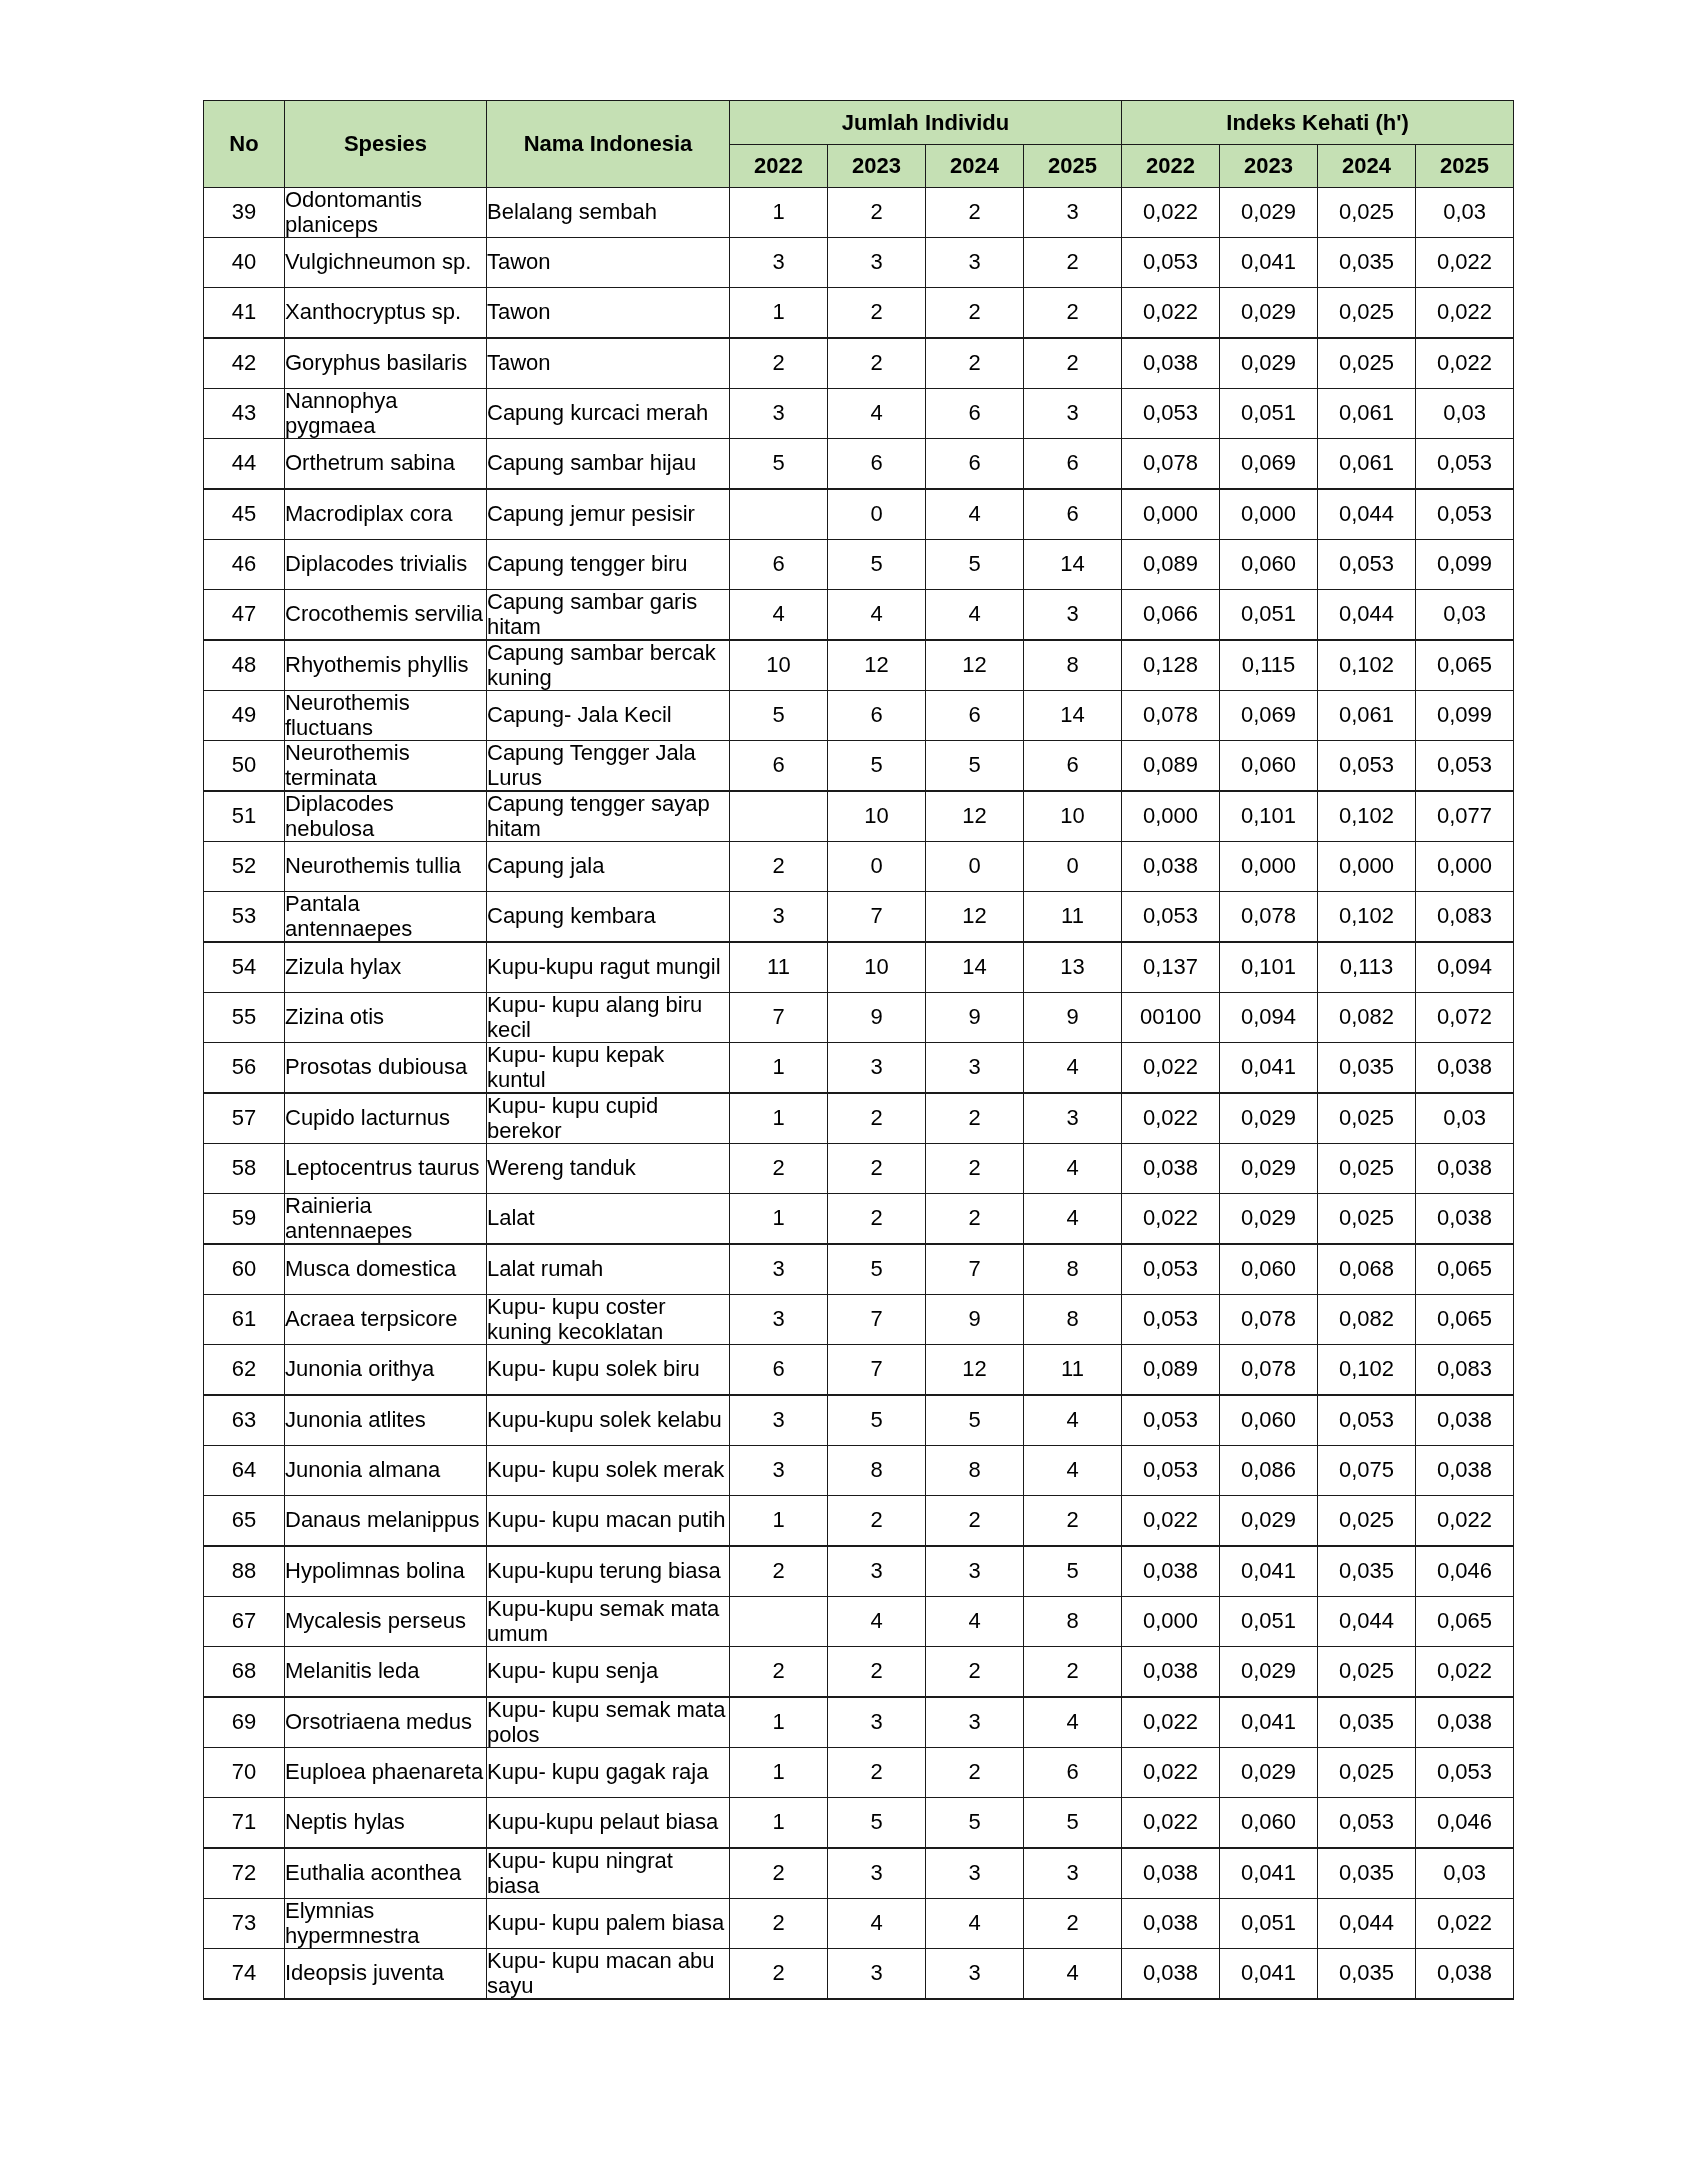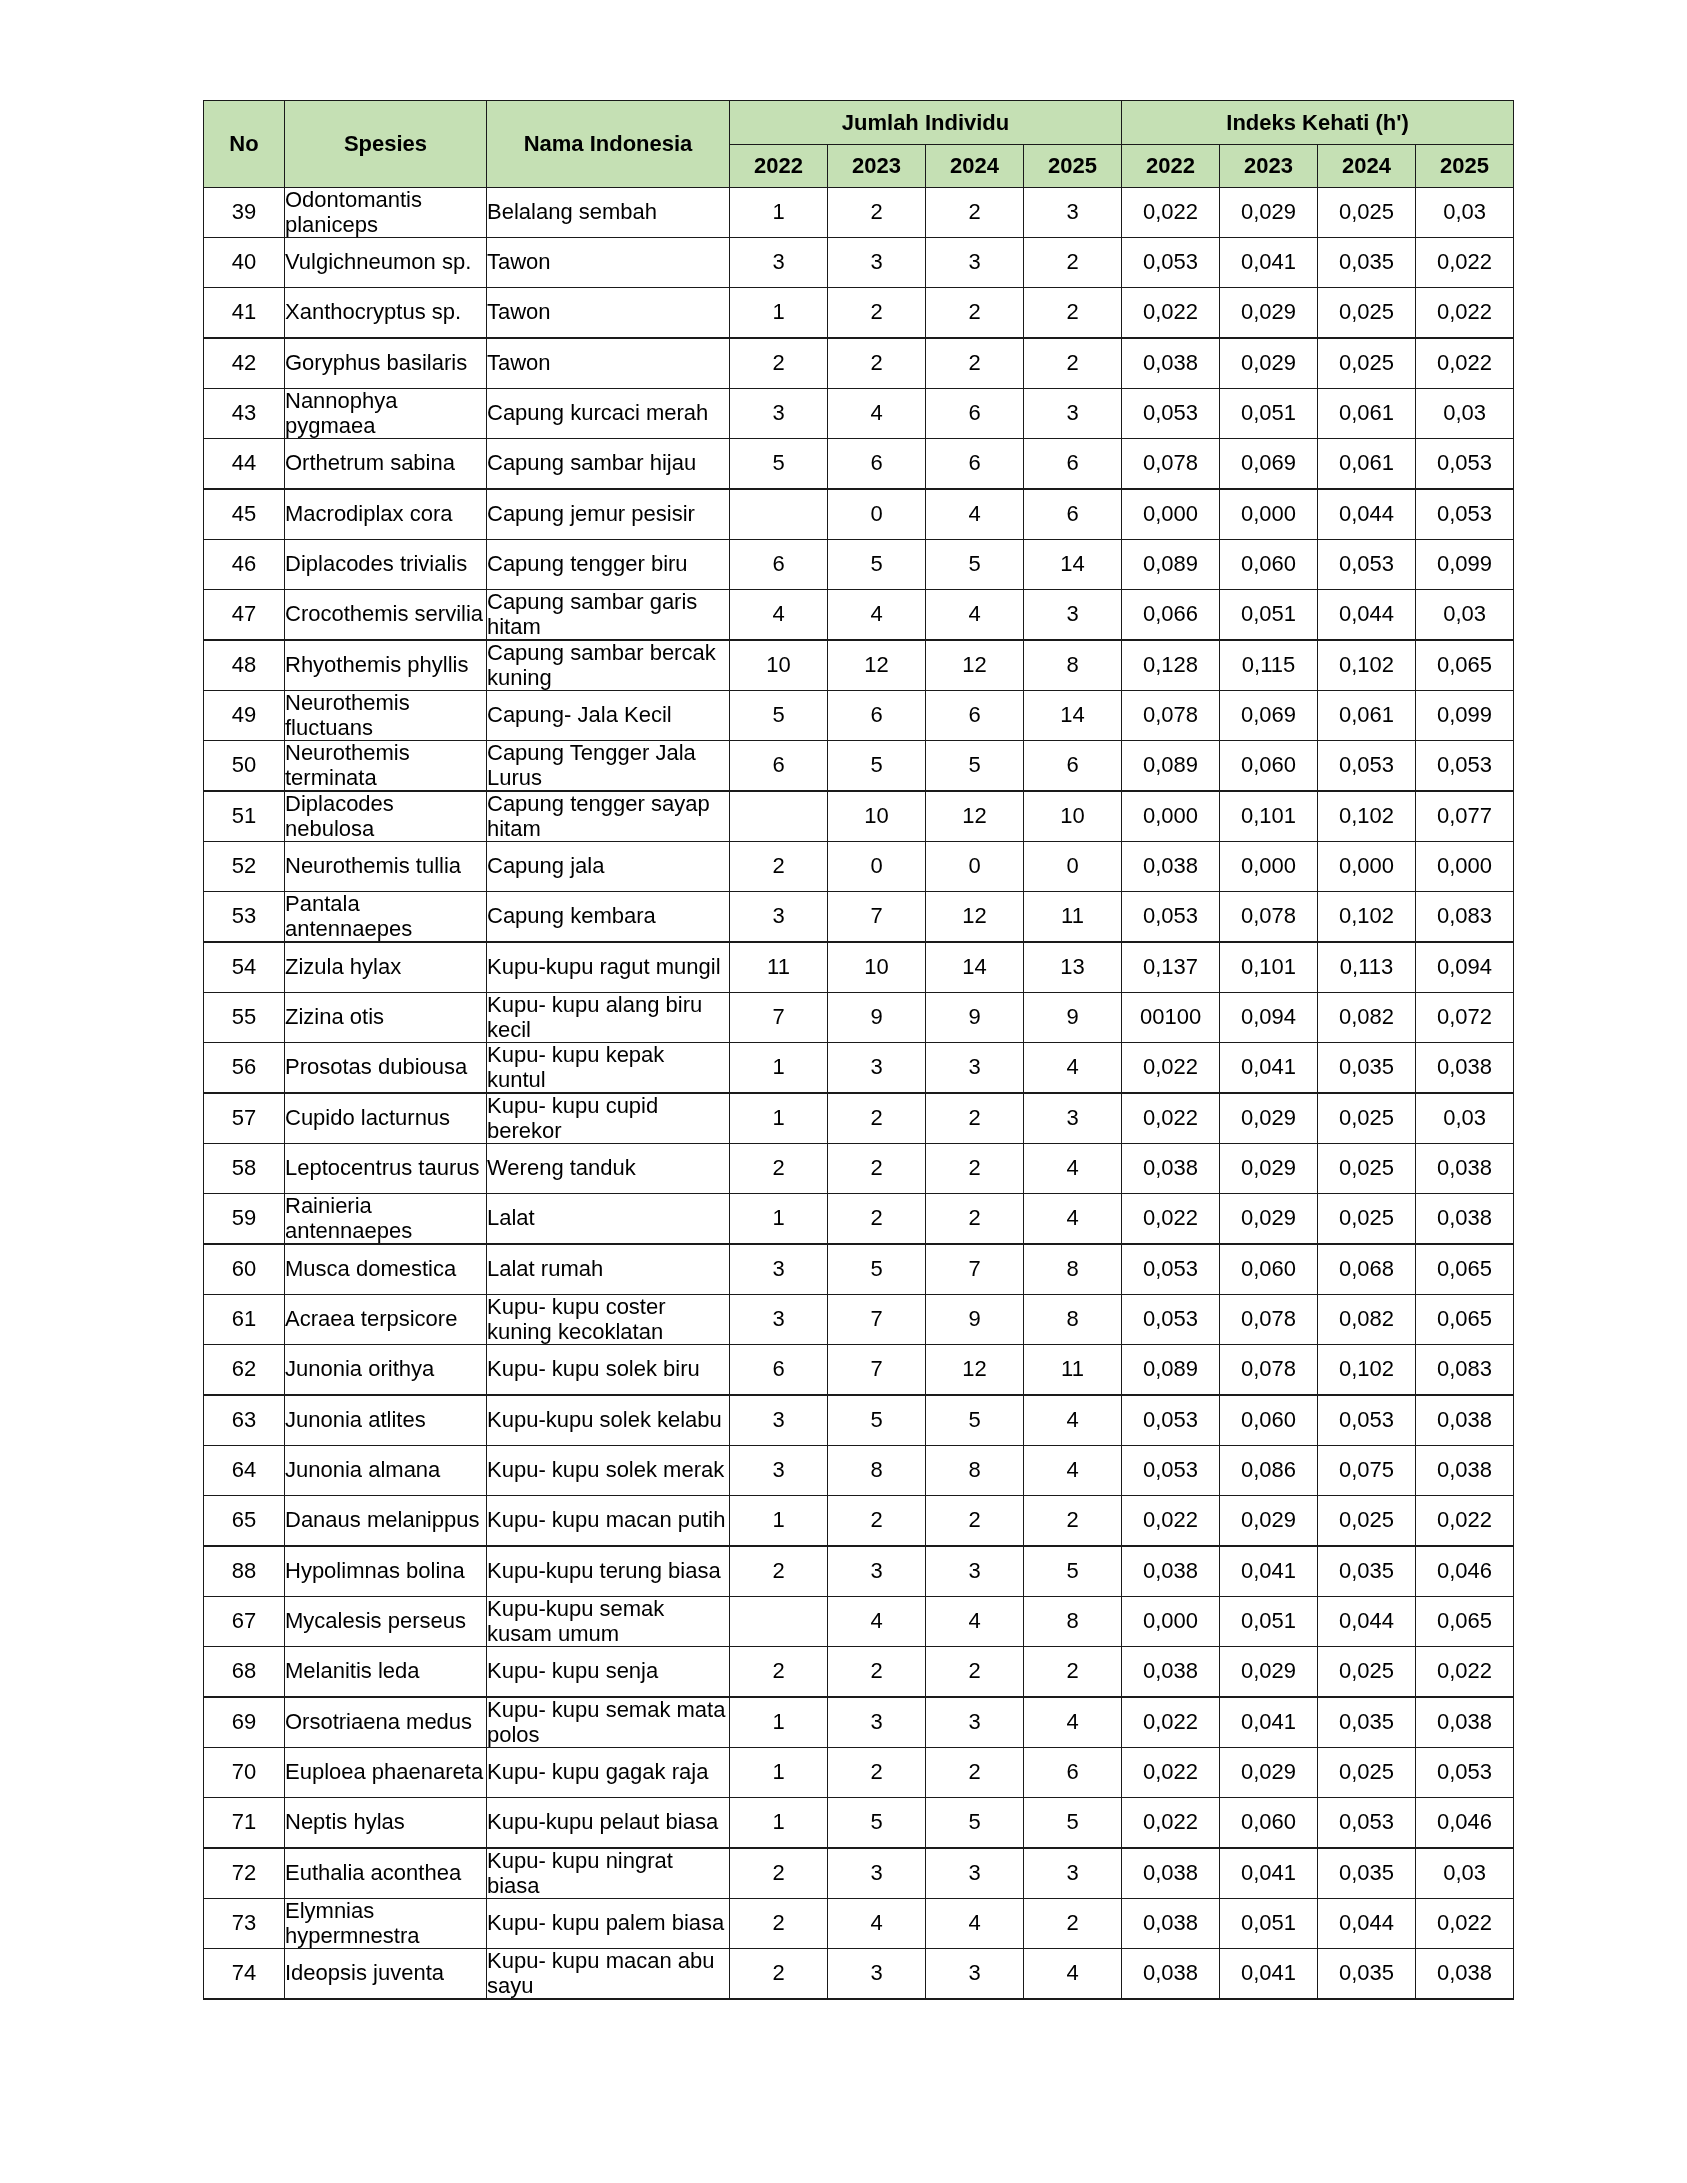--- a/index.html
+++ b/index.html
@@ -427,21 +427,21 @@
         <td class="c-num">3</td>
         <td class="c-num">5</td>
         <td class="c-num">0,038</td>
         <td class="c-num">0,041</td>
         <td class="c-num">0,035</td>
         <td class="c-num">0,046</td>
       </tr>
       <tr>
         <td class="c-no">67</td>
         <td class="c-sp italic">Mycalesis perseus</td>
-        <td class="c-nm">Kupu-kupu semak kusam umum</td>
+        <td class="c-nm">Kupu-kupu semak mata umum</td>
         <td class="c-num"></td>
         <td class="c-num">4</td>
         <td class="c-num">4</td>
         <td class="c-num">8</td>
         <td class="c-num">0,000</td>
         <td class="c-num">0,051</td>
         <td class="c-num">0,044</td>
         <td class="c-num">0,065</td>
       </tr>
       <tr>

